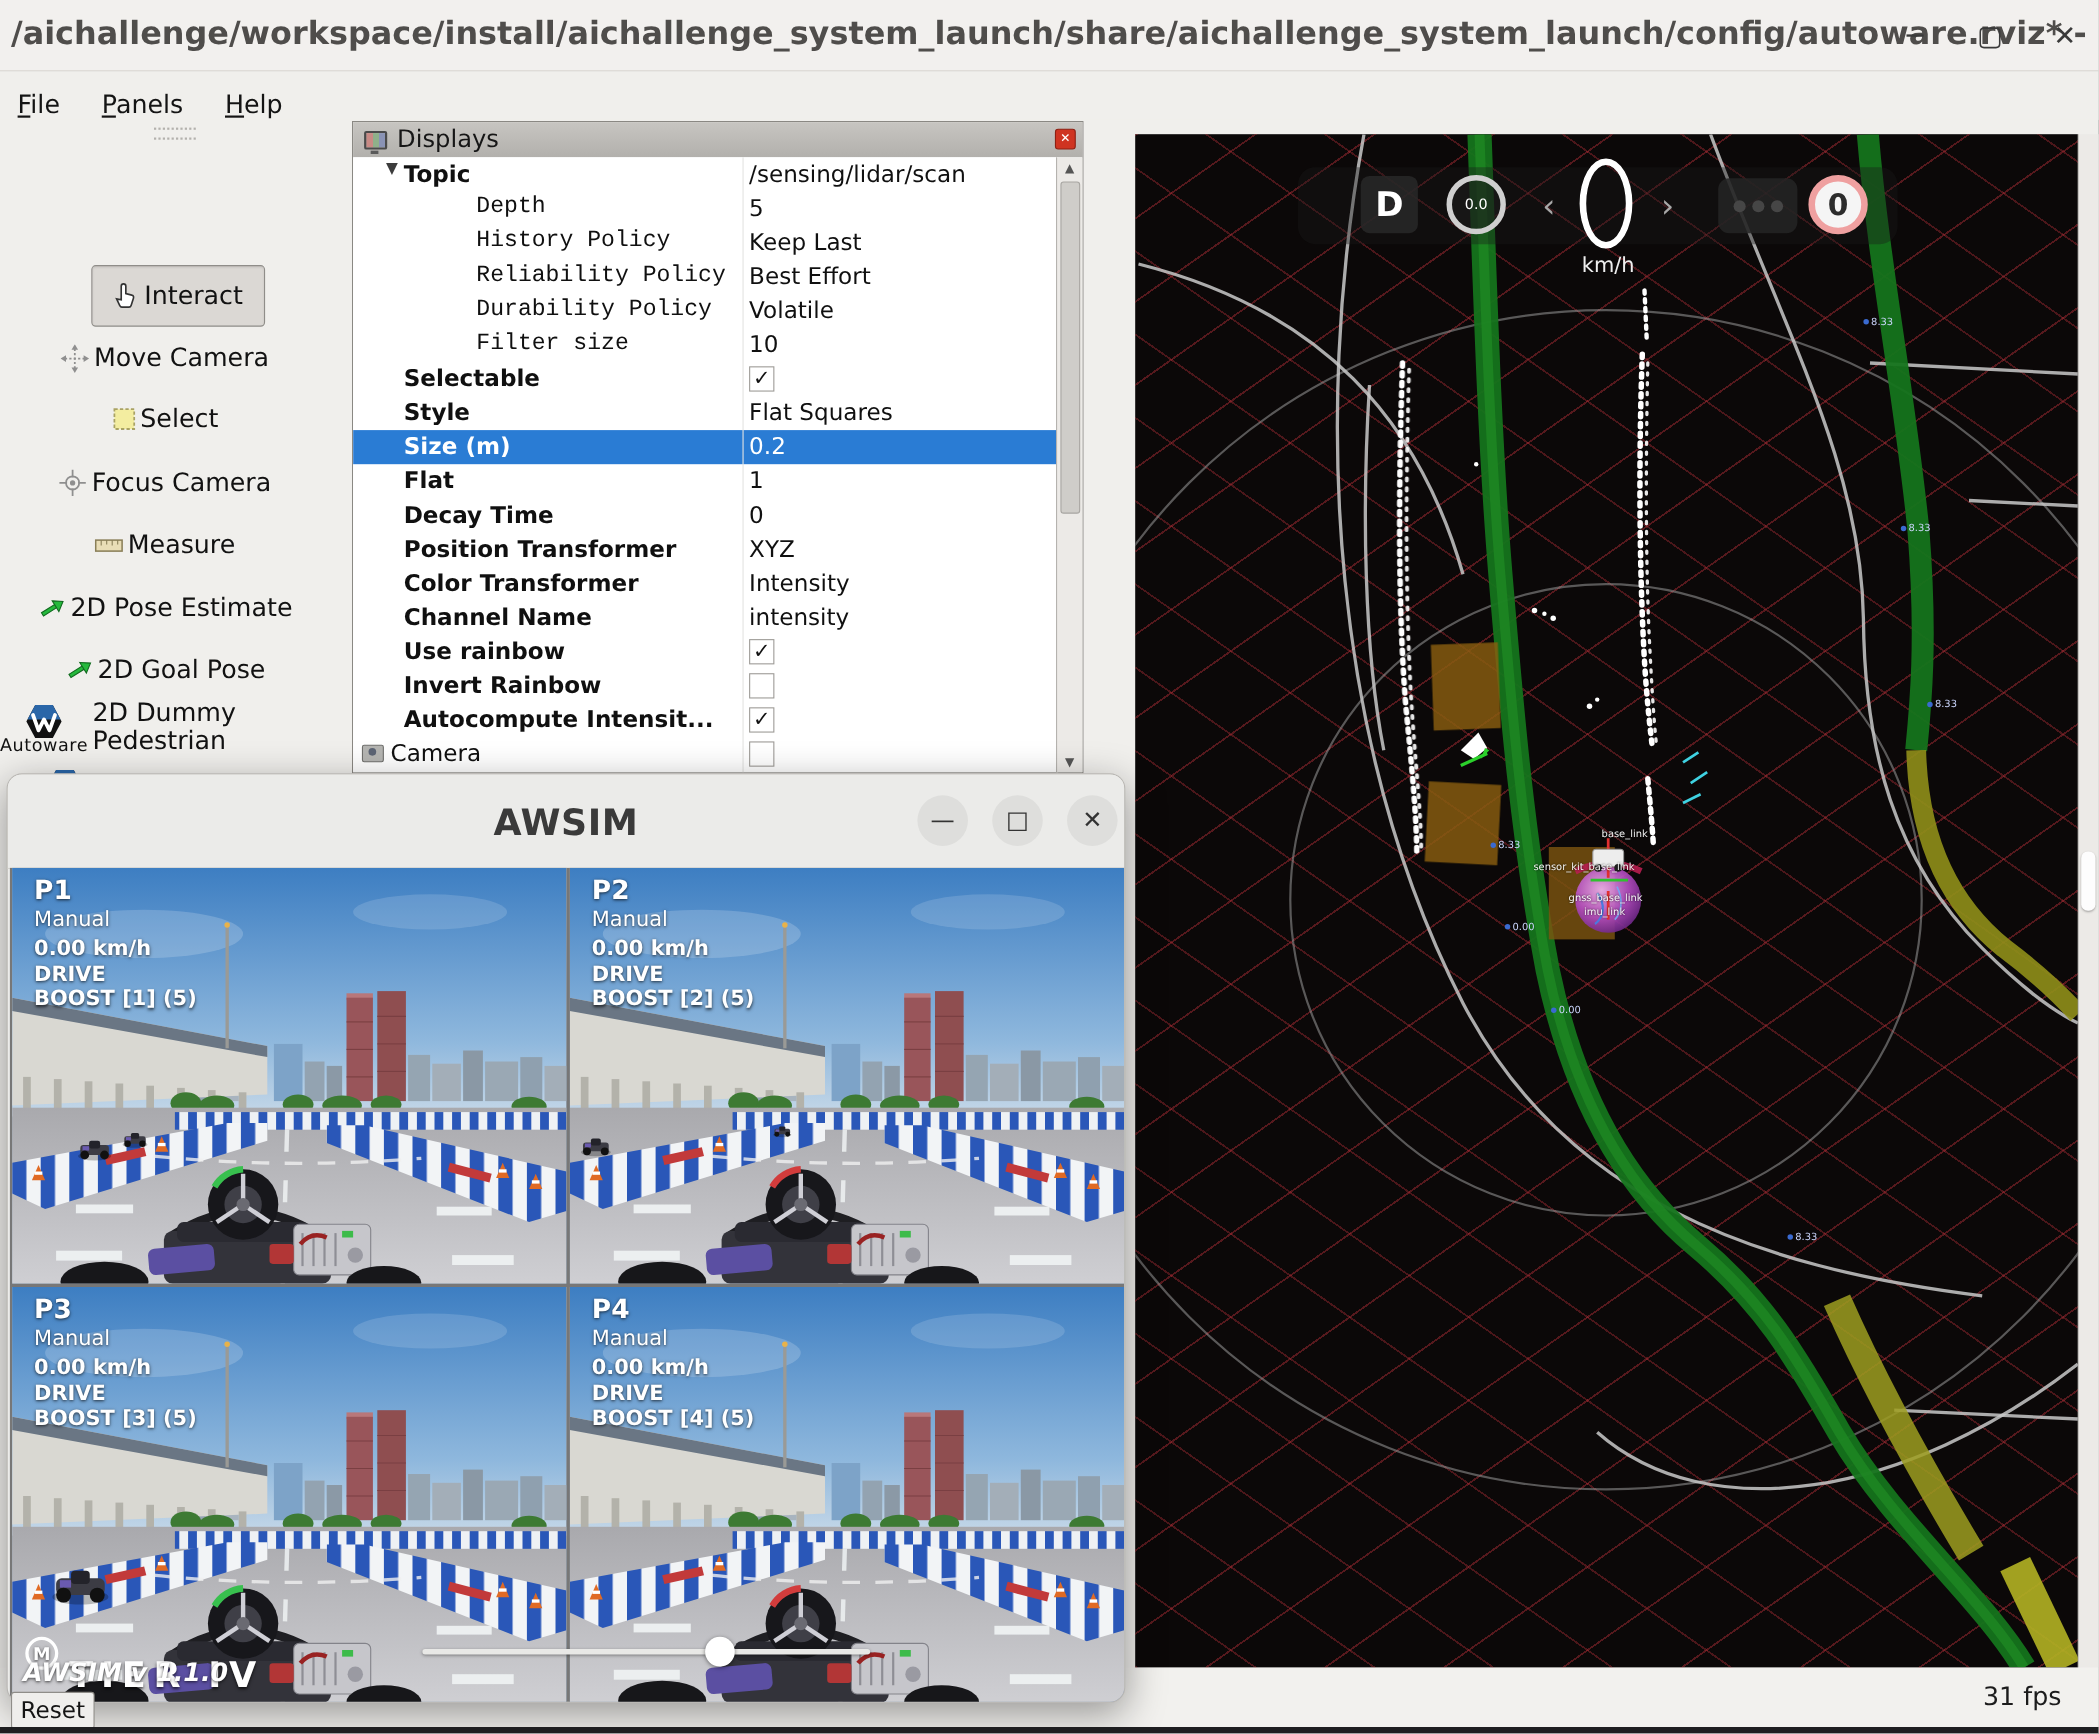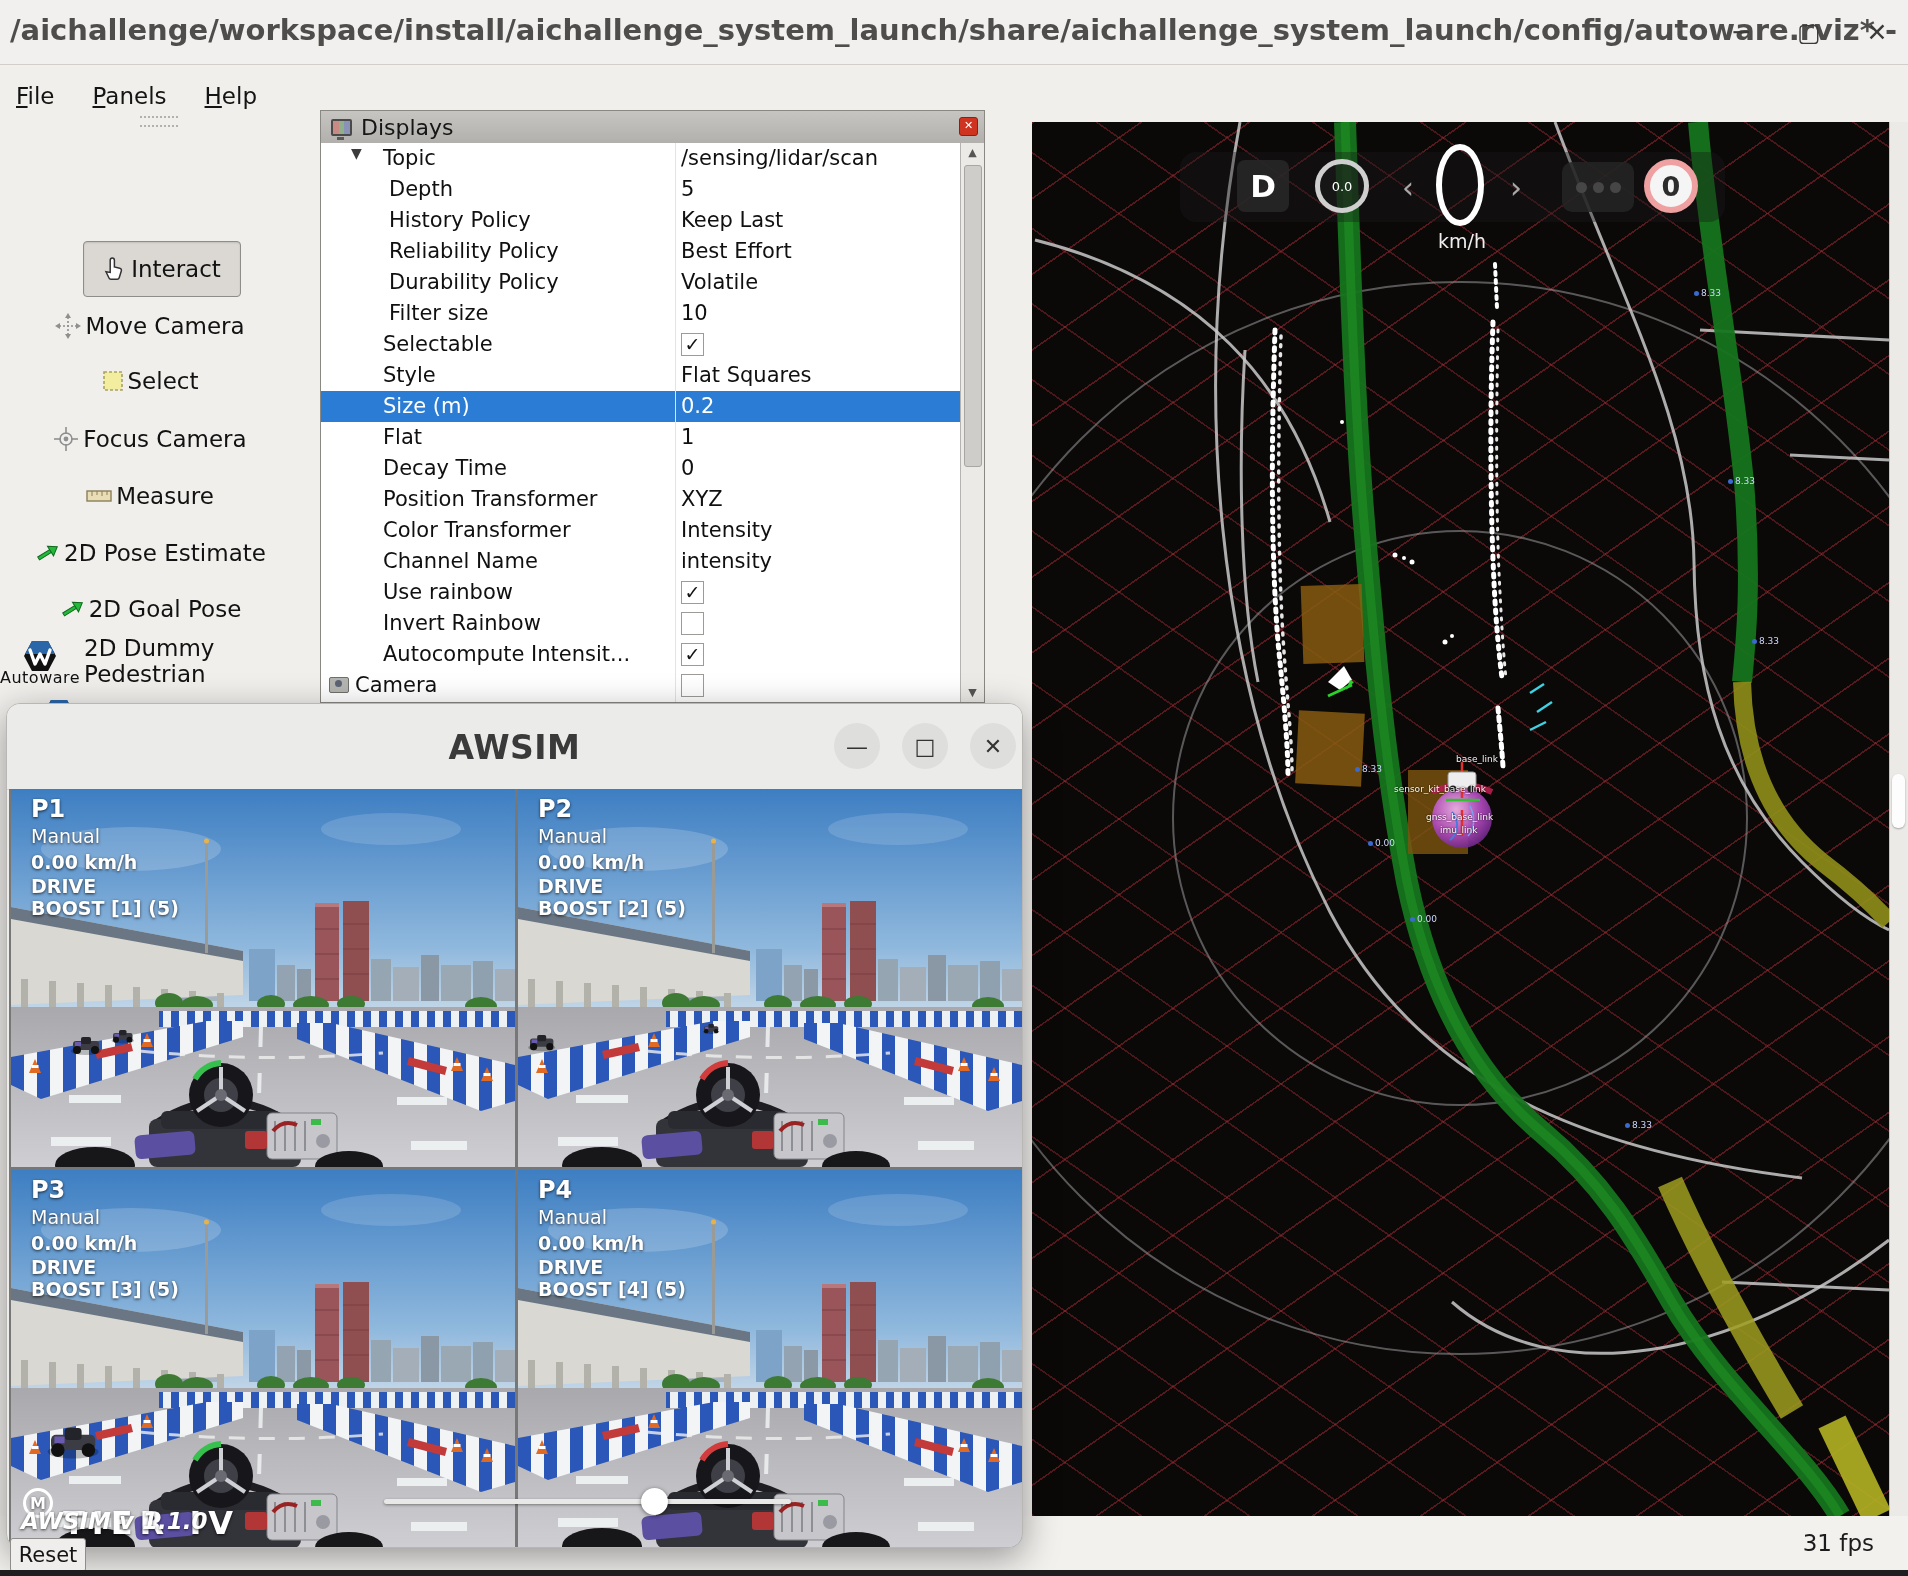--- a/index.html
+++ b/index.html
@@ -25,21 +25,21 @@
   .panel{position:absolute;left:320px;top:110px;width:665px;height:593px;border:1px solid #8a8883;box-sizing:border-box;background:#fff;}
   .panel-head{position:absolute;left:0;top:0;width:100%;height:32px;background:linear-gradient(#c7c5c1,#b2b0ac);display:flex;align-items:center;gap:9px;padding-left:10px;box-sizing:border-box;font-size:22px;color:#161616;}
   .mon-icon{width:17px;height:13px;border:2px solid #4a4a4a;border-radius:2px;background:linear-gradient(90deg,#c98a85 0 34%,#8fb08a 34% 67%,#8a93b5 67%);position:relative;}
   .mon-icon::after{content:"";position:absolute;left:4px;bottom:-6px;width:7px;height:3px;background:#5a5a5a;}
   .panel-close{position:absolute;right:6px;top:6px;width:17px;height:17px;background:#cf3421;border:1px solid #8d2013;border-radius:3px;color:#fff;font-size:11px;line-height:16px;text-align:center;}
   .panel-body{position:absolute;left:0;top:32px;width:641px;height:559px;background:#fff;overflow:hidden;}
   .col-div{position:absolute;left:354px;top:32px;width:1px;height:559px;background:#e3e3e1;}
   .prow{position:relative;height:31px;font-size:21px;color:#101010;white-space:nowrap;}
   .prow.sel{background:#2a7cd4;color:#fff;}
   .plabel{position:absolute;left:0;top:3px;display:block;}
-  .ind0{padding-left:34px;} .ind1{padding-left:62px;} .ind2{padding-left:68px;}
+  .ind0{padding-left:34px;} .ind1{padding-left:46px;font-weight:bold;} .ind2{padding-left:112px;font-family:Liberation Mono, monospace;}
   .tri{position:absolute;left:30px;top:2px;font-size:14px;color:#3c3c3c;}
   .cam-ic{position:absolute;left:8px;top:7px;width:18px;height:14px;background:#b5b5b2;border:1px solid #6f6f6c;border-radius:2px;}
   .cam-ic::after{content:"";position:absolute;left:5px;top:2px;width:7px;height:7px;border-radius:50%;background:#5c6474;}
   .pvalue{position:absolute;left:360px;top:3px;}
   .pcheck{position:absolute;left:360px;top:4px;width:21px;height:21px;background:#fff;border:1px solid #9d9b97;font-size:19px;line-height:20px;font-weight:700;color:#111;text-align:center;}
   .vscroll{position:absolute;right:0;top:32px;width:24px;height:559px;background:#eceae7;border-left:1px solid #b5b3af;box-sizing:border-box;}
   .vs-up,.vs-dn{position:absolute;left:0;width:100%;text-align:center;font-size:11px;color:#555;}
   .vs-up{top:3px;} .vs-dn{bottom:3px;}
   .vs-thumb{position:absolute;left:3px;top:22px;width:16px;height:300px;background:#cfcdc9;border:1px solid #a8a6a2;border-radius:3px;}
   

